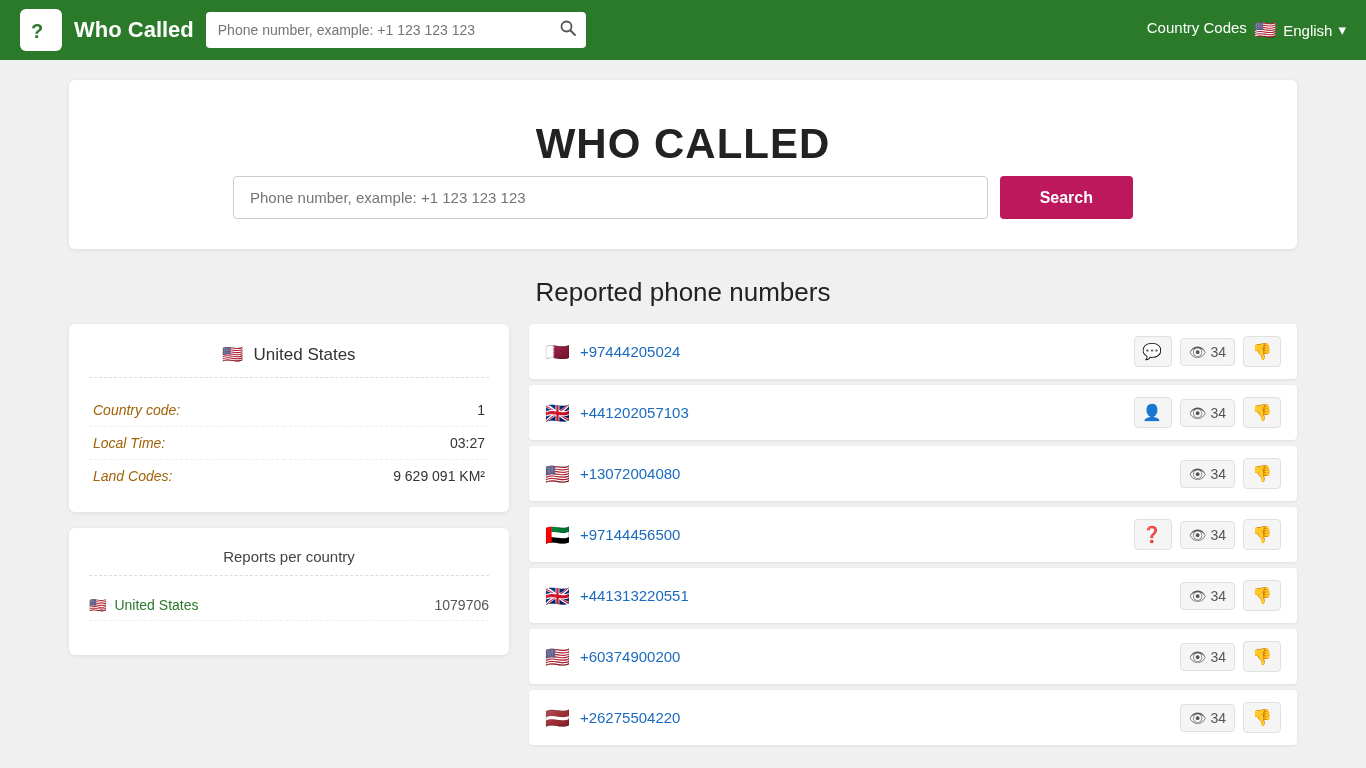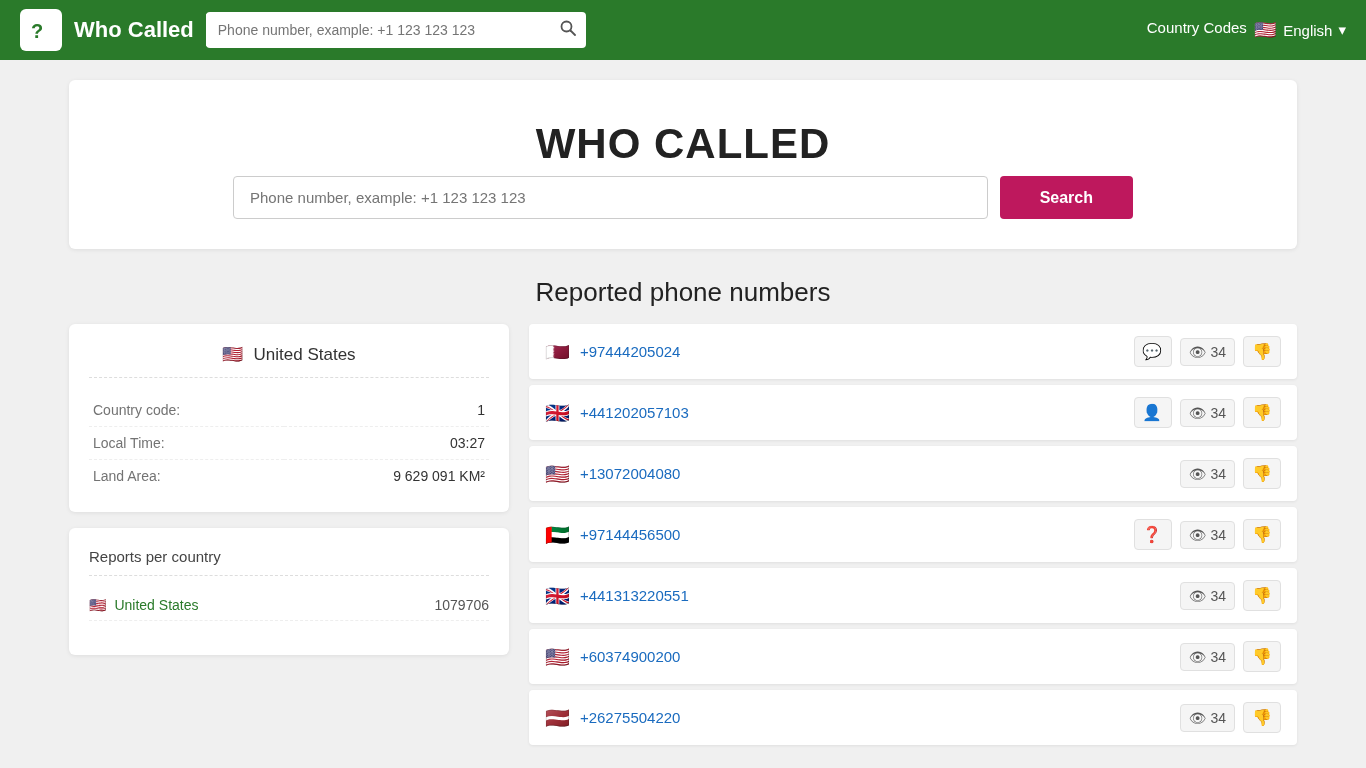--- a/index.html
+++ b/index.html
@@ -134,31 +134,32 @@
       font-size: 17px;
       font-weight: 500;
       margin-bottom: 16px;
       padding-bottom: 12px;
       border-bottom: 1px dashed #ddd;
     }
     .country-table { width: 100%; border-collapse: collapse; }
     .country-table tr { border-bottom: 1px dashed #eee; }
     .country-table tr:last-child { border-bottom: none; }
     .country-table td { padding: 8px 4px; }
-    .country-table td:first-child { color: #737373; }
+    .country-table td:first-child { color: #a16207; font-style: italic; }
     .country-table td:last-child { text-align: right; color: #333; }
 
     
     .reports-card {
       background: #fff;
       border-radius: 6px;
       padding: 20px;
       box-shadow: 0 1px 4px rgba(0,0,0,0.08);
     }
     .reports-title {
+      text-align: center;
       font-size: 15px;
       font-weight: 500;
       color: #444;
       margin-bottom: 14px;
       padding-bottom: 10px;
       border-bottom: 1px dashed #ddd;
     }
     .reports-list { list-style: none; }
     .reports-list li {
       display: flex;
@@ -267,21 +268,21 @@
           <tbody>
               <tr>
             <td>Country code:</td>
             <td>1</td>
           </tr>
           <tr>
             <td>Local Time:</td>
             <td>03:27</td>
           </tr>
           <tr>
-            <td>Land Area:</td>
+            <td>Land Codes:</td>
             <td>9 629 091 KM²</td>
           </tr>
         </tbody>
           </table>
       </div>
 
       <div class="reports-card">
         <div class="reports-title">Reports per country</div>
         <ul class="reports-list" id="reports-list">
             <li>

